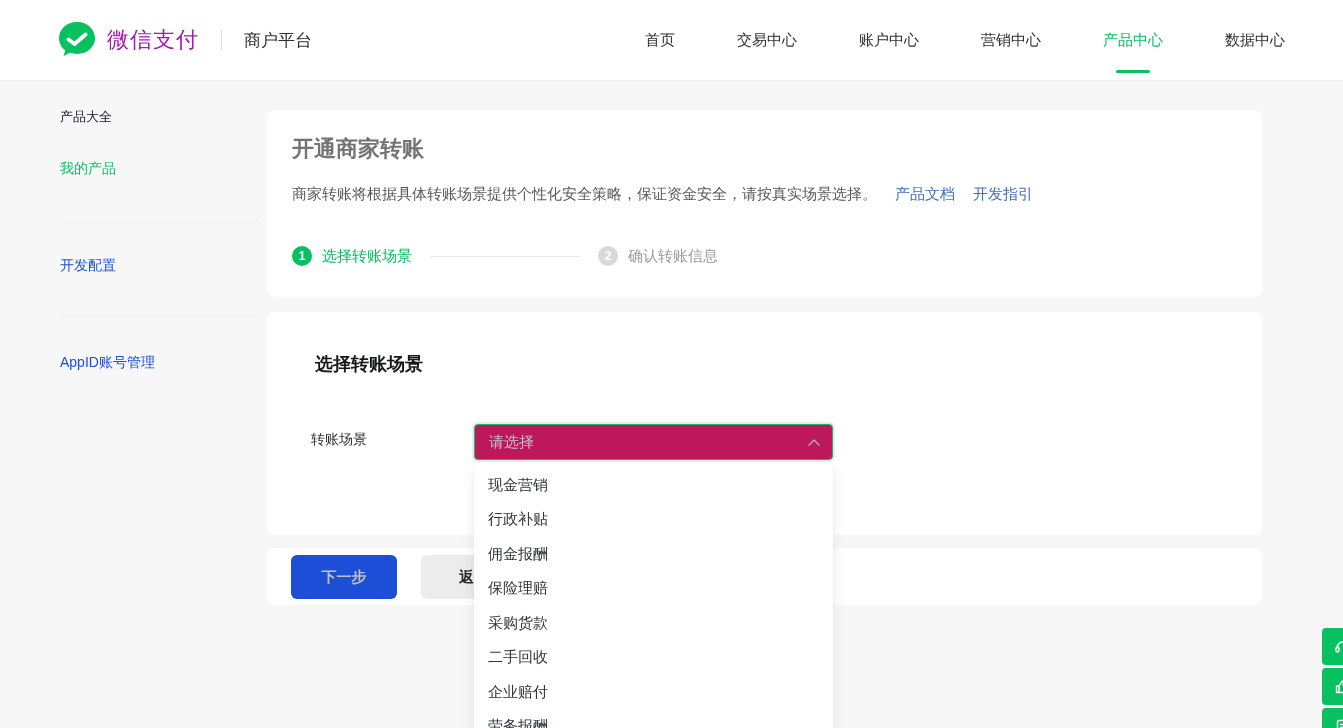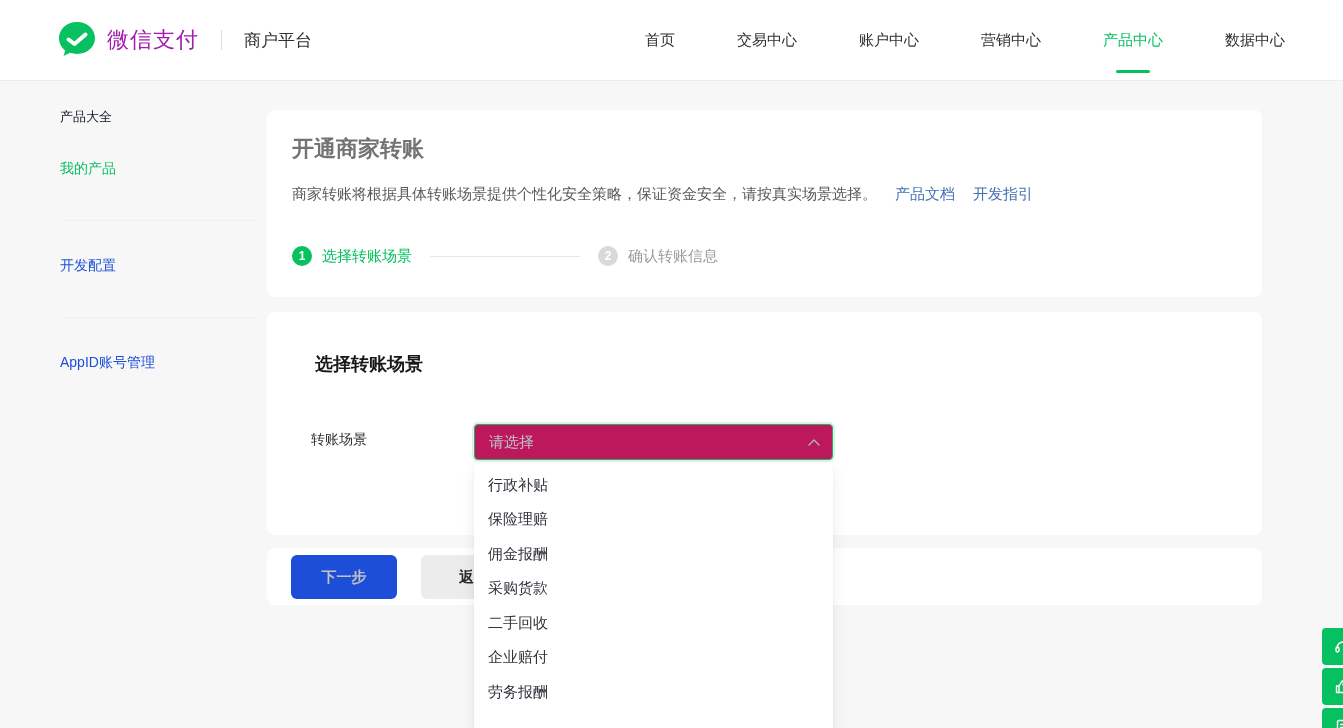--- a/index.html
+++ b/index.html
@@ -141,23 +141,24 @@
     </span>
   </div>
 </div>
 
 <div class="card card-actions">
   <button class="btn btn-next" disabled="">下一步</button>
   <button class="btn btn-back">返回</button>
 </div>
 
 <div class="dropdown">
+  <div class="dropdown-item">现金营销</div>
   <div class="dropdown-item">行政补贴</div>
+  <div class="dropdown-item">佣金报酬</div>
   <div class="dropdown-item">保险理赔</div>
-  <div class="dropdown-item">佣金报酬</div>
   <div class="dropdown-item">采购货款</div>
   <div class="dropdown-item">二手回收</div>
   <div class="dropdown-item">企业赔付</div>
   <div class="dropdown-item">劳务报酬</div>
 </div>
 
 <div class="float-tabs">
   <div class="float-tab">
     <span>
       <svg viewBox="0 0 18 18">

